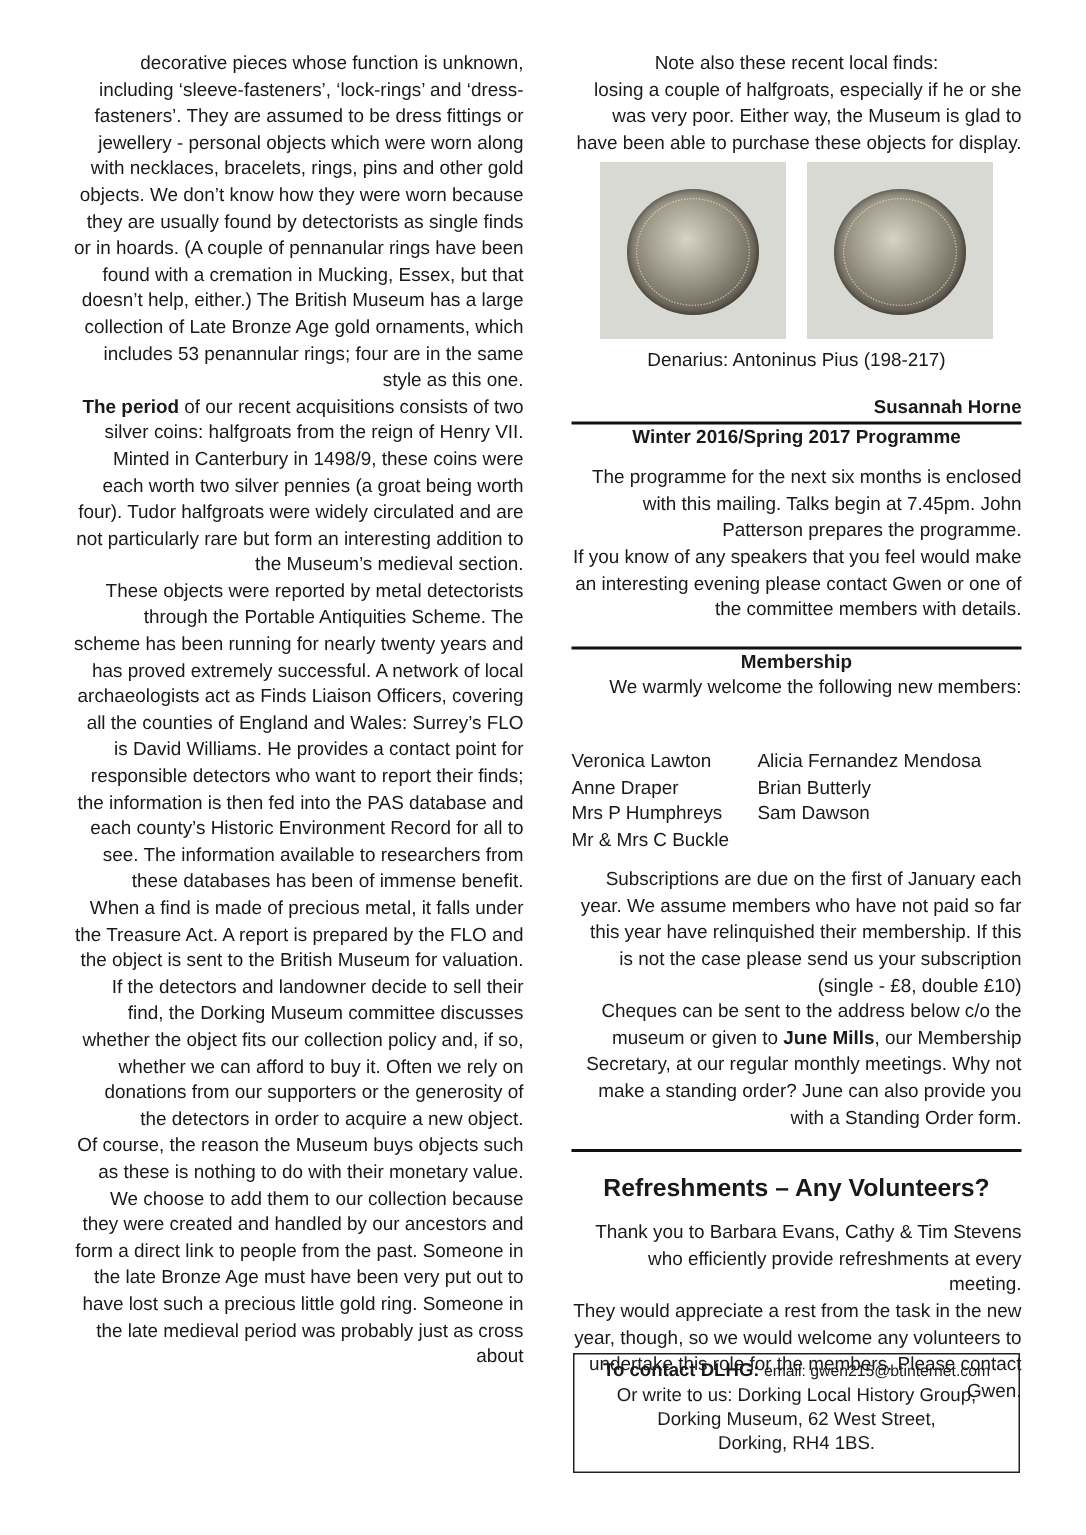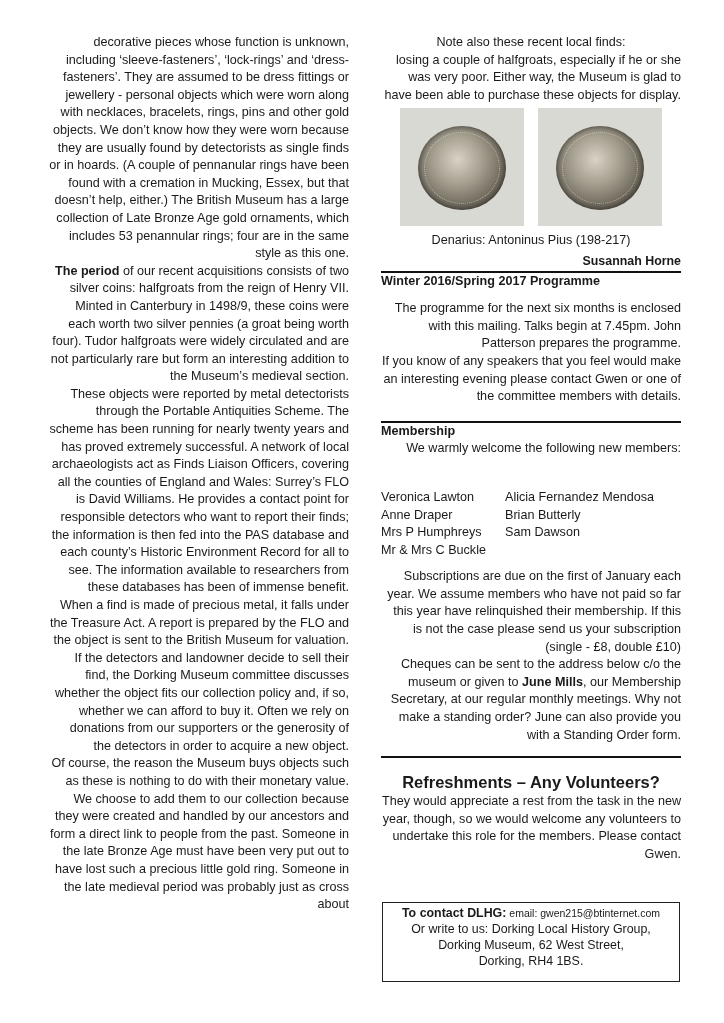--- a/index.html
+++ b/index.html
@@ -12,23 +12,23 @@
   b { font-weight: bold; }
   .centered { text-align: center; }
   .coins { display: flex; justify-content: space-between; margin: 4px 19px 0 19px; }
   .coin-photo { width: 124px; height: 118px; background: #d9d9d4; position: relative; overflow: hidden; }
   .coin-photo .disc { position: absolute; left: 18px; top: 18px; width: 88px; height: 84px; border-radius: 50%;
      background: radial-gradient(circle at 45% 40%, #d8d3c6 0%, #a59f90 35%, #6a6458 70%, #3e3a33 100%);
      box-shadow: inset 0 0 6px rgba(0,0,0,0.6); }
   .coin-photo .disc::after { content: ""; position: absolute; left: 6px; top: 6px; right: 6px; bottom: 6px;
      border-radius: 50%; border: 1px dotted rgba(240,235,220,0.55); }
   .caption { text-align: center; margin-top: 6px; }
-  .author { text-align: right; font-weight: bold; margin-top: 3px; font-size: 12.4px; }
+  .author { text-align: right; font-weight: bold; margin-top: 13px; font-size: 12.4px; }
   .rule { border-top: 2px solid #111; margin: 0; }
-  .sec-head { font-weight: bold; font-size: 12.6px; }
+  .sec-head { font-weight: bold; font-size: 12.6px; text-align: center; }
   .members { display: grid; grid-template-columns: 124px 1fr; margin-top: 31px; }
   .big-head { font-weight: bold; font-size: 16.5px; text-align: center; margin: 13px 0 0 0; line-height: 22px; }
   .contact { position: absolute; left: 382px; top: 902px; width: 298px; height: 80px; border: 1.5px solid #222;
      text-align: center; font-size: 12.4px; line-height: 16px; padding-top: 2px; box-sizing: border-box; }
   .contact .small { font-size: 10.5px; }
 </style>
 </head>
 <body>
 
 <div id="left" class="col">
@@ -69,20 +69,21 @@
     <span>Mrs P Humphreys</span>
     <span>Sam Dawson</span>
     <span>Mr &amp; Mrs C Buckle</span>
   </div>
 
   <p class="para" style="margin-top:9px">Subscriptions are due on the first of January each year. We assume members who have not paid so far this year have relinquished their membership. If this is not the case please send us your subscription (single - £8, double £10)</p>
   <p class="para"><span>Cheques can be sent to the address below c/o the museum or given to </span><b>June Mills</b><span>, our Membership Secretary, at our regular monthly meetings. Why not make a standing order? June can also provide you with a Standing Order form.</span></p>
 
   <div class="rule" style="margin-top:12px"></div>
   <div class="big-head">Refreshments – Any Volunteers?</div>
+  <p class="para" style="margin-top:10px">Thank you to Barbara Evans, Cathy &amp; Tim Stevens who efficiently provide refreshments at every meeting.</p>
   <p class="para">They would appreciate a rest from the task in the new year, though, so we would welcome any volunteers to undertake this role for the members. Please contact Gwen.</p>
 </div>
 
 <div class="contact">
   <div><b>To contact DLHG:</b><span class="small"> email:  </span><span class="small">gwen215@btinternet.com</span></div>
   <div>Or write to us:   Dorking Local History Group,</div>
   <div>Dorking Museum, 62 West Street,</div>
   <div>Dorking, RH4 1BS.</div>
 </div>
 

